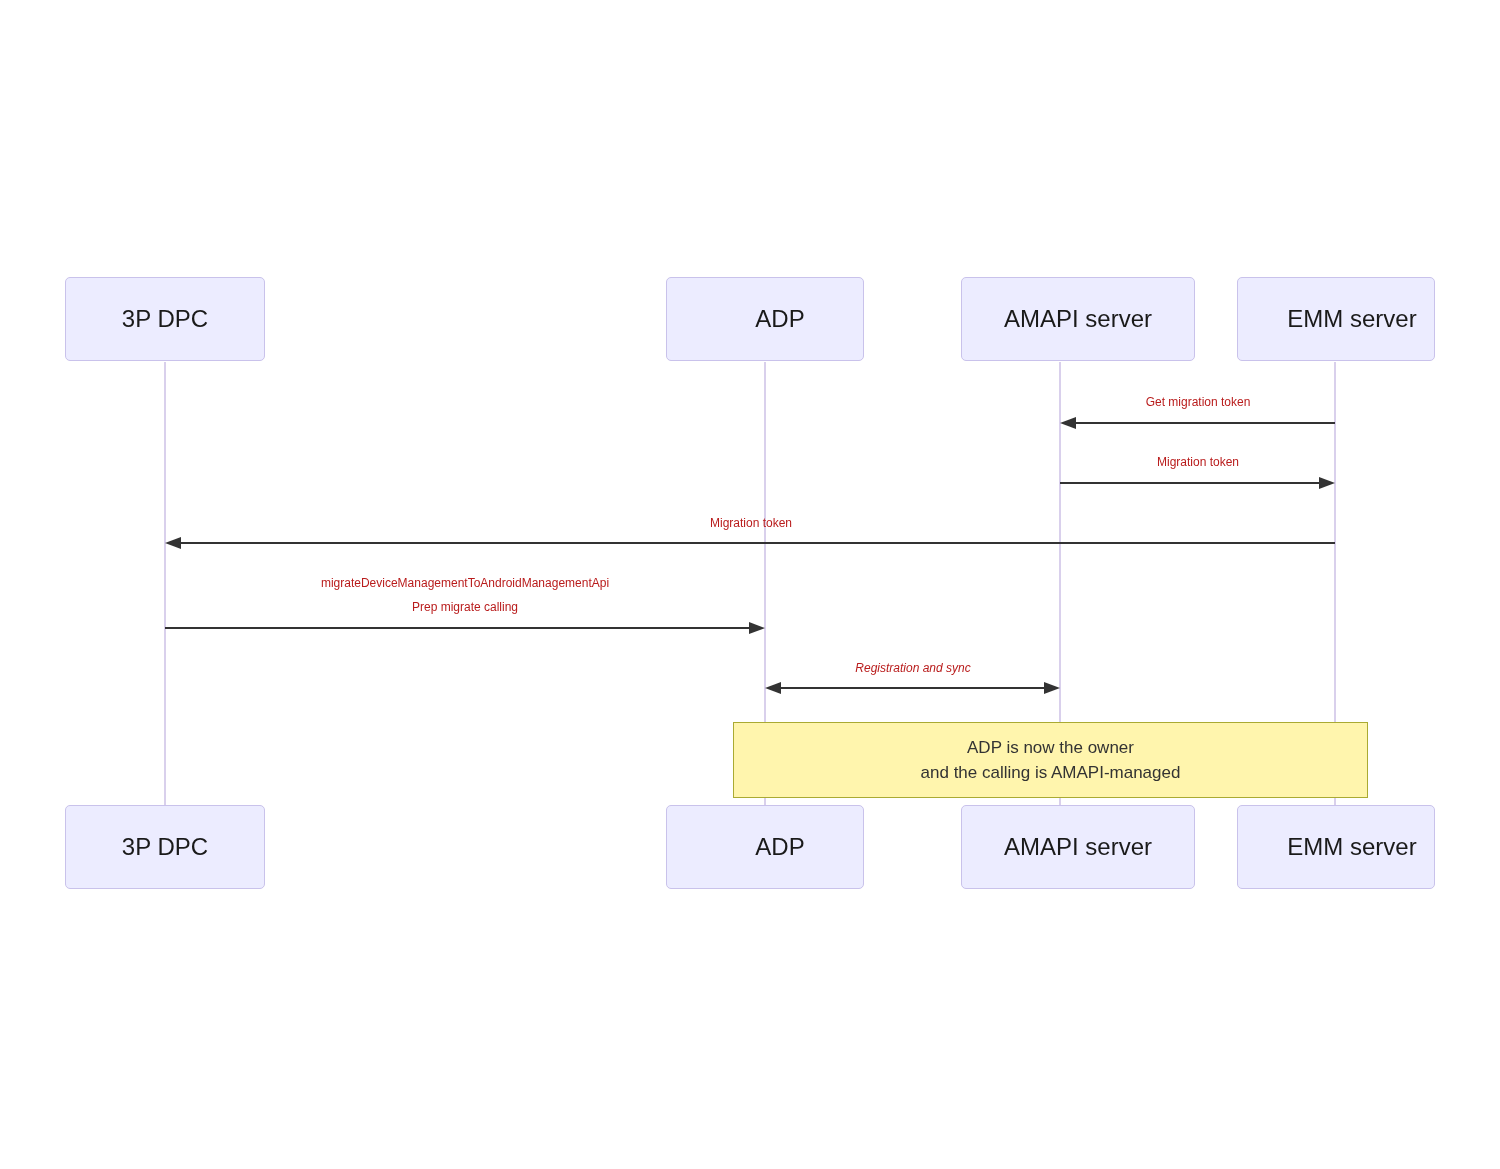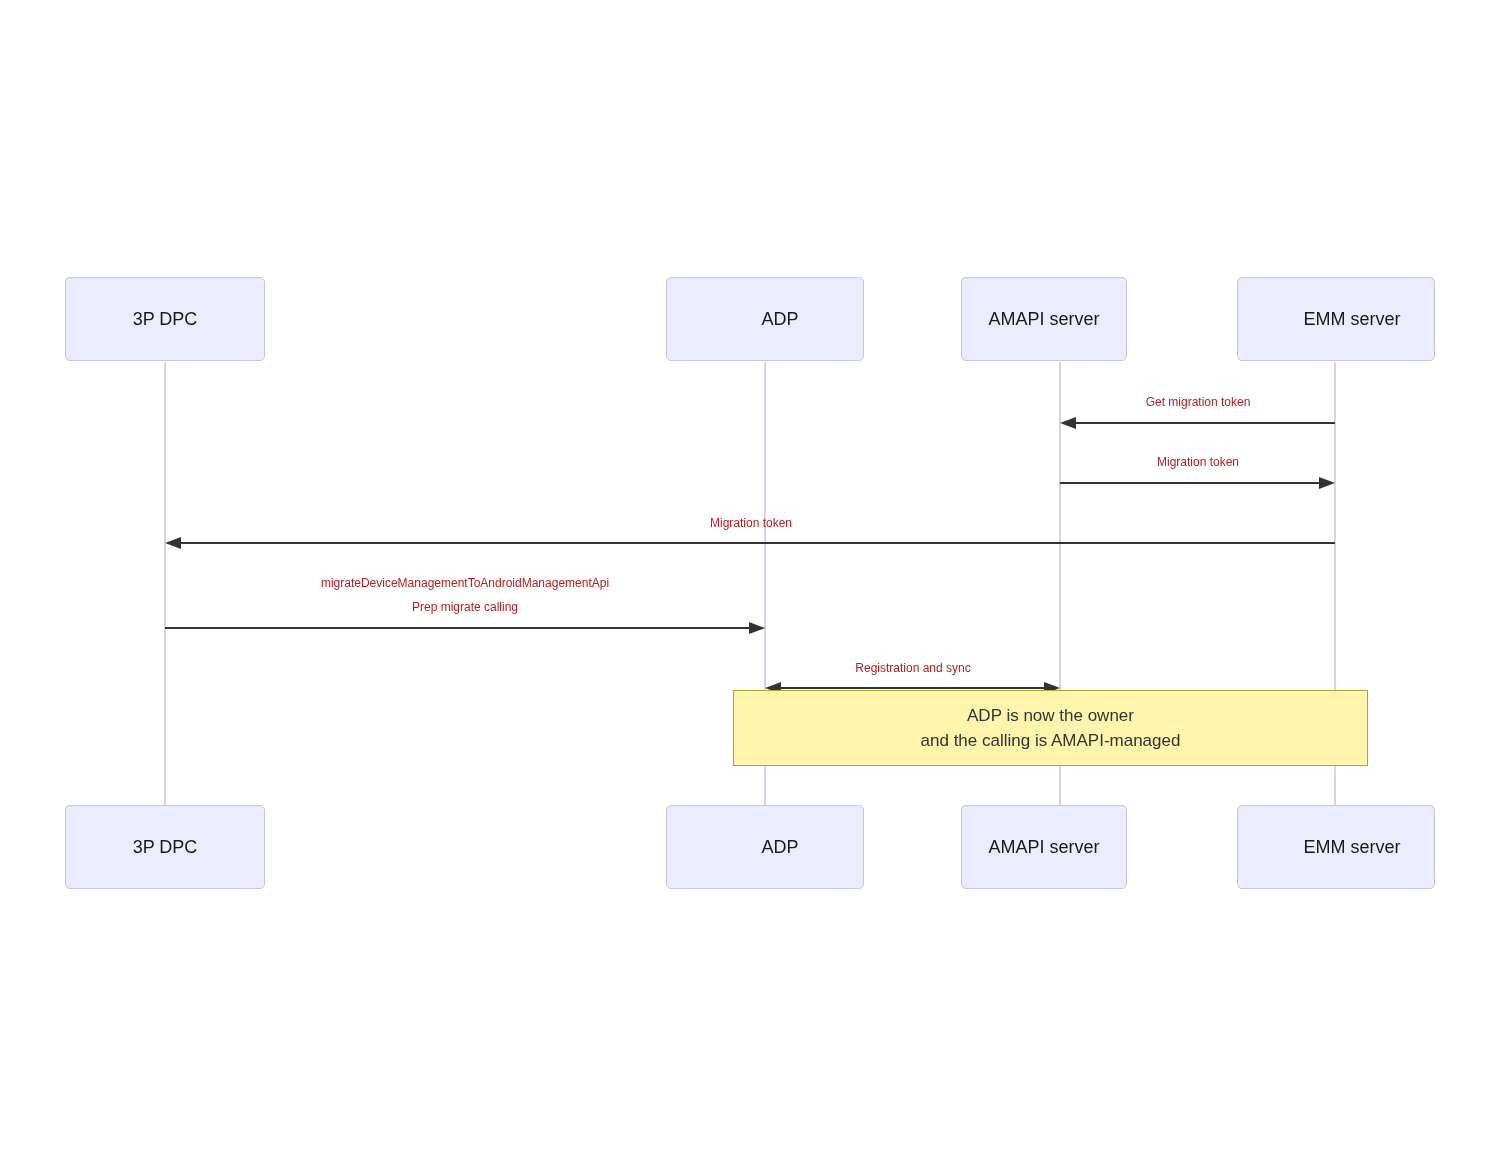--- a/index.html
+++ b/index.html
@@ -32,29 +32,29 @@
   
   .actor {
     position: absolute;
     height: 84px;
     background: #ececff;
     border: 1px solid #c9c2eb;
     border-radius: 5px;
     display: flex;
     align-items: center;
     justify-content: center;
-    font-size: 18px;
+    font-size: 24px;
     color: #1a1a1a;
     box-sizing: border-box;
   }
   .row-top    { top: 277px; }
   .row-bottom { top: 805px; }
   .a1 { left: 65px;   width: 200px; }
   .a2 { left: 666px;  width: 198px; padding-left: 30px; }
-  .a3 { left: 961px;  width: 166px; }
+  .a3 { left: 961px;  width: 234px; }
   .a4 { left: 1237px; width: 198px; padding-left: 32px; }
 
   
   .msg-line {
     position: absolute;
     height: 2px;
     background: #333333;
   }
   .arrow-left, .arrow-right {
     position: absolute;
@@ -90,30 +90,30 @@
   .lbl-3  { left: 751px; top: 511px; }
   .line-3 { left: 181px; top: 542px; width: 1154px; }
   .ah-3   { left: 165px; top: 537px; }
 
   
   .lbl-4  { left: 465px; top: 571px; }
   .line-4 { left: 165px; top: 627px; width: 584px; }
   .ah-4   { left: 749px; top: 622px; }
 
   
-  .lbl-5  { left: 913px; top: 656px; }
+  .lbl-5  { left: 913px; top: 656px; font-style: italic; }
   .line-5 { left: 781px; top: 687px; width: 264px; }
   .ah-5l  { left: 765px;  top: 682px; }
   .ah-5r  { left: 1044px; top: 682px; }
 
   
   .note {
     position: absolute;
     left: 733px;
-    top: 690px;
+    top: 722px;
     width: 635px;
     height: 76px;
     background: #fff5ad;
     border: 1px solid #aaaa33;
     box-sizing: border-box;
     display: flex;
     flex-direction: column;
     align-items: center;
     justify-content: center;
     font-size: 17px;

